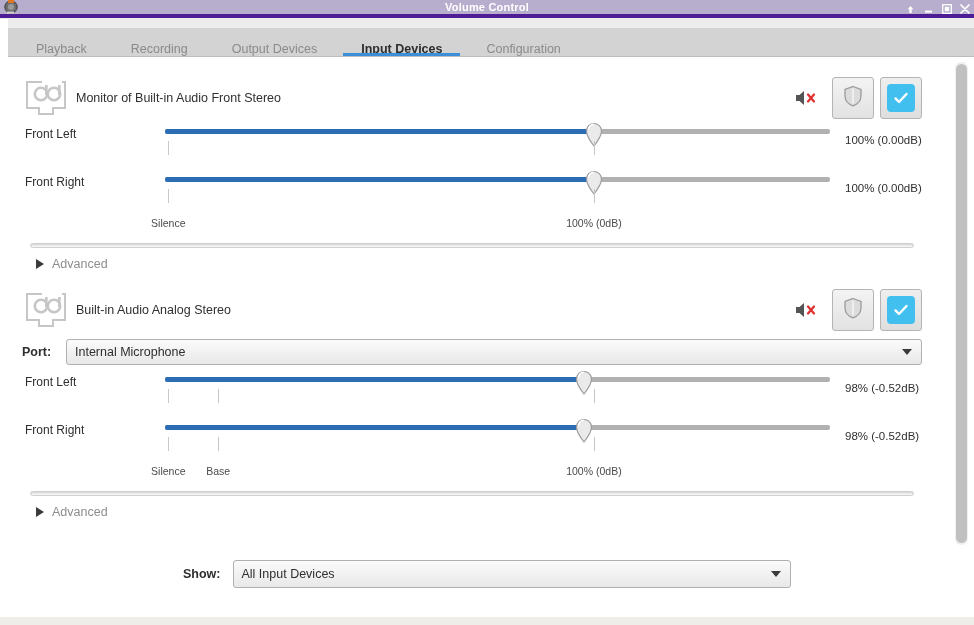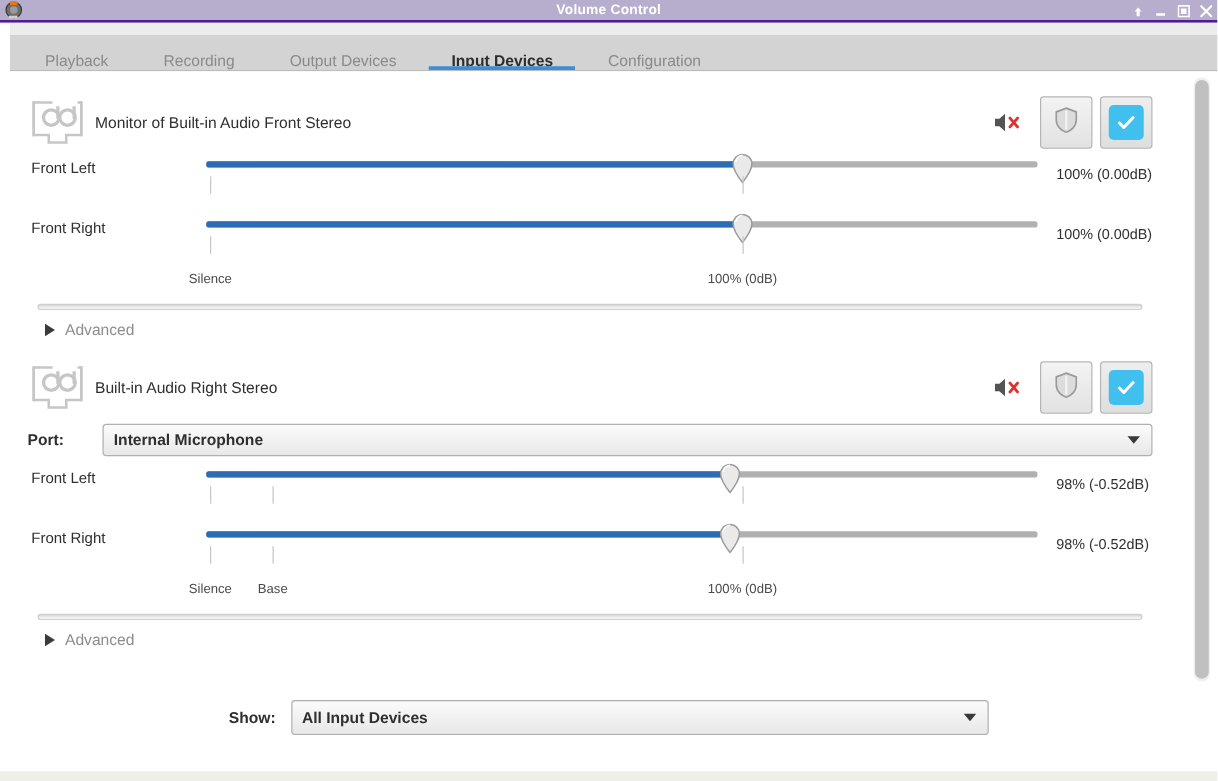--- a/index.html
+++ b/index.html
@@ -16,21 +16,21 @@
     background: #ffffff;
   }
 
   
   .titlebar {
     position: relative;
     height: 18px;
     background: #b7aecd;
     display: flex;
     align-items: center;
-    border-bottom: 2px solid #4c1d95;
+    border-bottom: 4px solid #4c1d95;
   }
   .title-app-icon {
     width: 18px; height: 18px;
     margin-left: 2px;
     position: relative;
     flex: 0 0 auto;
   }
   .title-text {
     position: absolute;
     left: 0; right: 0;
@@ -154,42 +154,40 @@
     border-radius: 4px;
     background: #41c0f0;
     display: flex; align-items: center; justify-content: center;
   }
 
   
   .port-row {
     display: flex;
     align-items: center;
     margin: 6px 0 4px 0;
-    gap: 16px;
   }
   .port-label {
     font-size: 12.5px;
     font-weight: bold;
     color: #2f2f2f;
     width: 44px;
     flex: 0 0 auto;
   }
   .combo {
     flex: 1 1 auto;
     height: 26px;
     border: 1px solid #b0b0b0;
     border-radius: 3px;
     background: linear-gradient(180deg,#fbfbfb 0%, #e8e8e8 100%);
     display: flex;
     align-items: center;
     padding: 0 8px;
     font-size: 12.5px;
     color: #2f2f2f;
     position: relative;
-    font-weight: bold;
   }
   .combo .arrow {
     position: absolute;
     right: 9px; top: 50%;
     transform: translateY(-50%);
     width: 0; height: 0;
     border-left: 5px solid transparent;
     border-right: 5px solid transparent;
     border-top: 6px solid #3a3a3a;
   }
@@ -514,21 +512,21 @@
             <svg width="48" height="42" viewBox="0 0 48 42">
               <path d="M4 4 H20 V6 H6 V30 H18 V36 H30 V30 H42 V6 H40 V4 H44 V32 H32 V38 H16 V32 H4 Z" fill="#c6c6c6"></path>
               <rect x="4" y="4" width="2" height="28" fill="#c6c6c6"></rect>
               <rect x="42" y="4" width="2" height="28" fill="#c6c6c6"></rect>
               <circle cx="19" cy="17" r="6.2" fill="none" stroke="#c6c6c6" stroke-width="2.6"></circle>
               <circle cx="32" cy="17" r="6.2" fill="none" stroke="#c6c6c6" stroke-width="2.6"></circle>
               <rect x="23" y="8" width="2.6" height="10" fill="#c6c6c6"></rect>
               <rect x="36" y="8" width="2.6" height="10" fill="#c6c6c6"></rect>
             </svg>
           </div>
-          <div class="dev-title">Built-in Audio Right Stereo</div>
+          <div class="dev-title">Built-in Audio Analog Stereo</div>
           <div class="head-right">
             <div class="mute-icon">
               <svg width="24" height="20" viewBox="0 0 24 20">
                 <path d="M2 7 H5.5 L10 3 V17 L5.5 13 H2 Z" fill="#545454"></path>
                 <path d="M14 6.5 L20 13.5 M20 6.5 L14 13.5" stroke="#e03131" stroke-width="2.3" stroke-linecap="round"></path>
               </svg>
             </div>
             <div class="tbtn">
               <span>
                 <svg width="20" height="22" viewBox="0 0 20 22">

